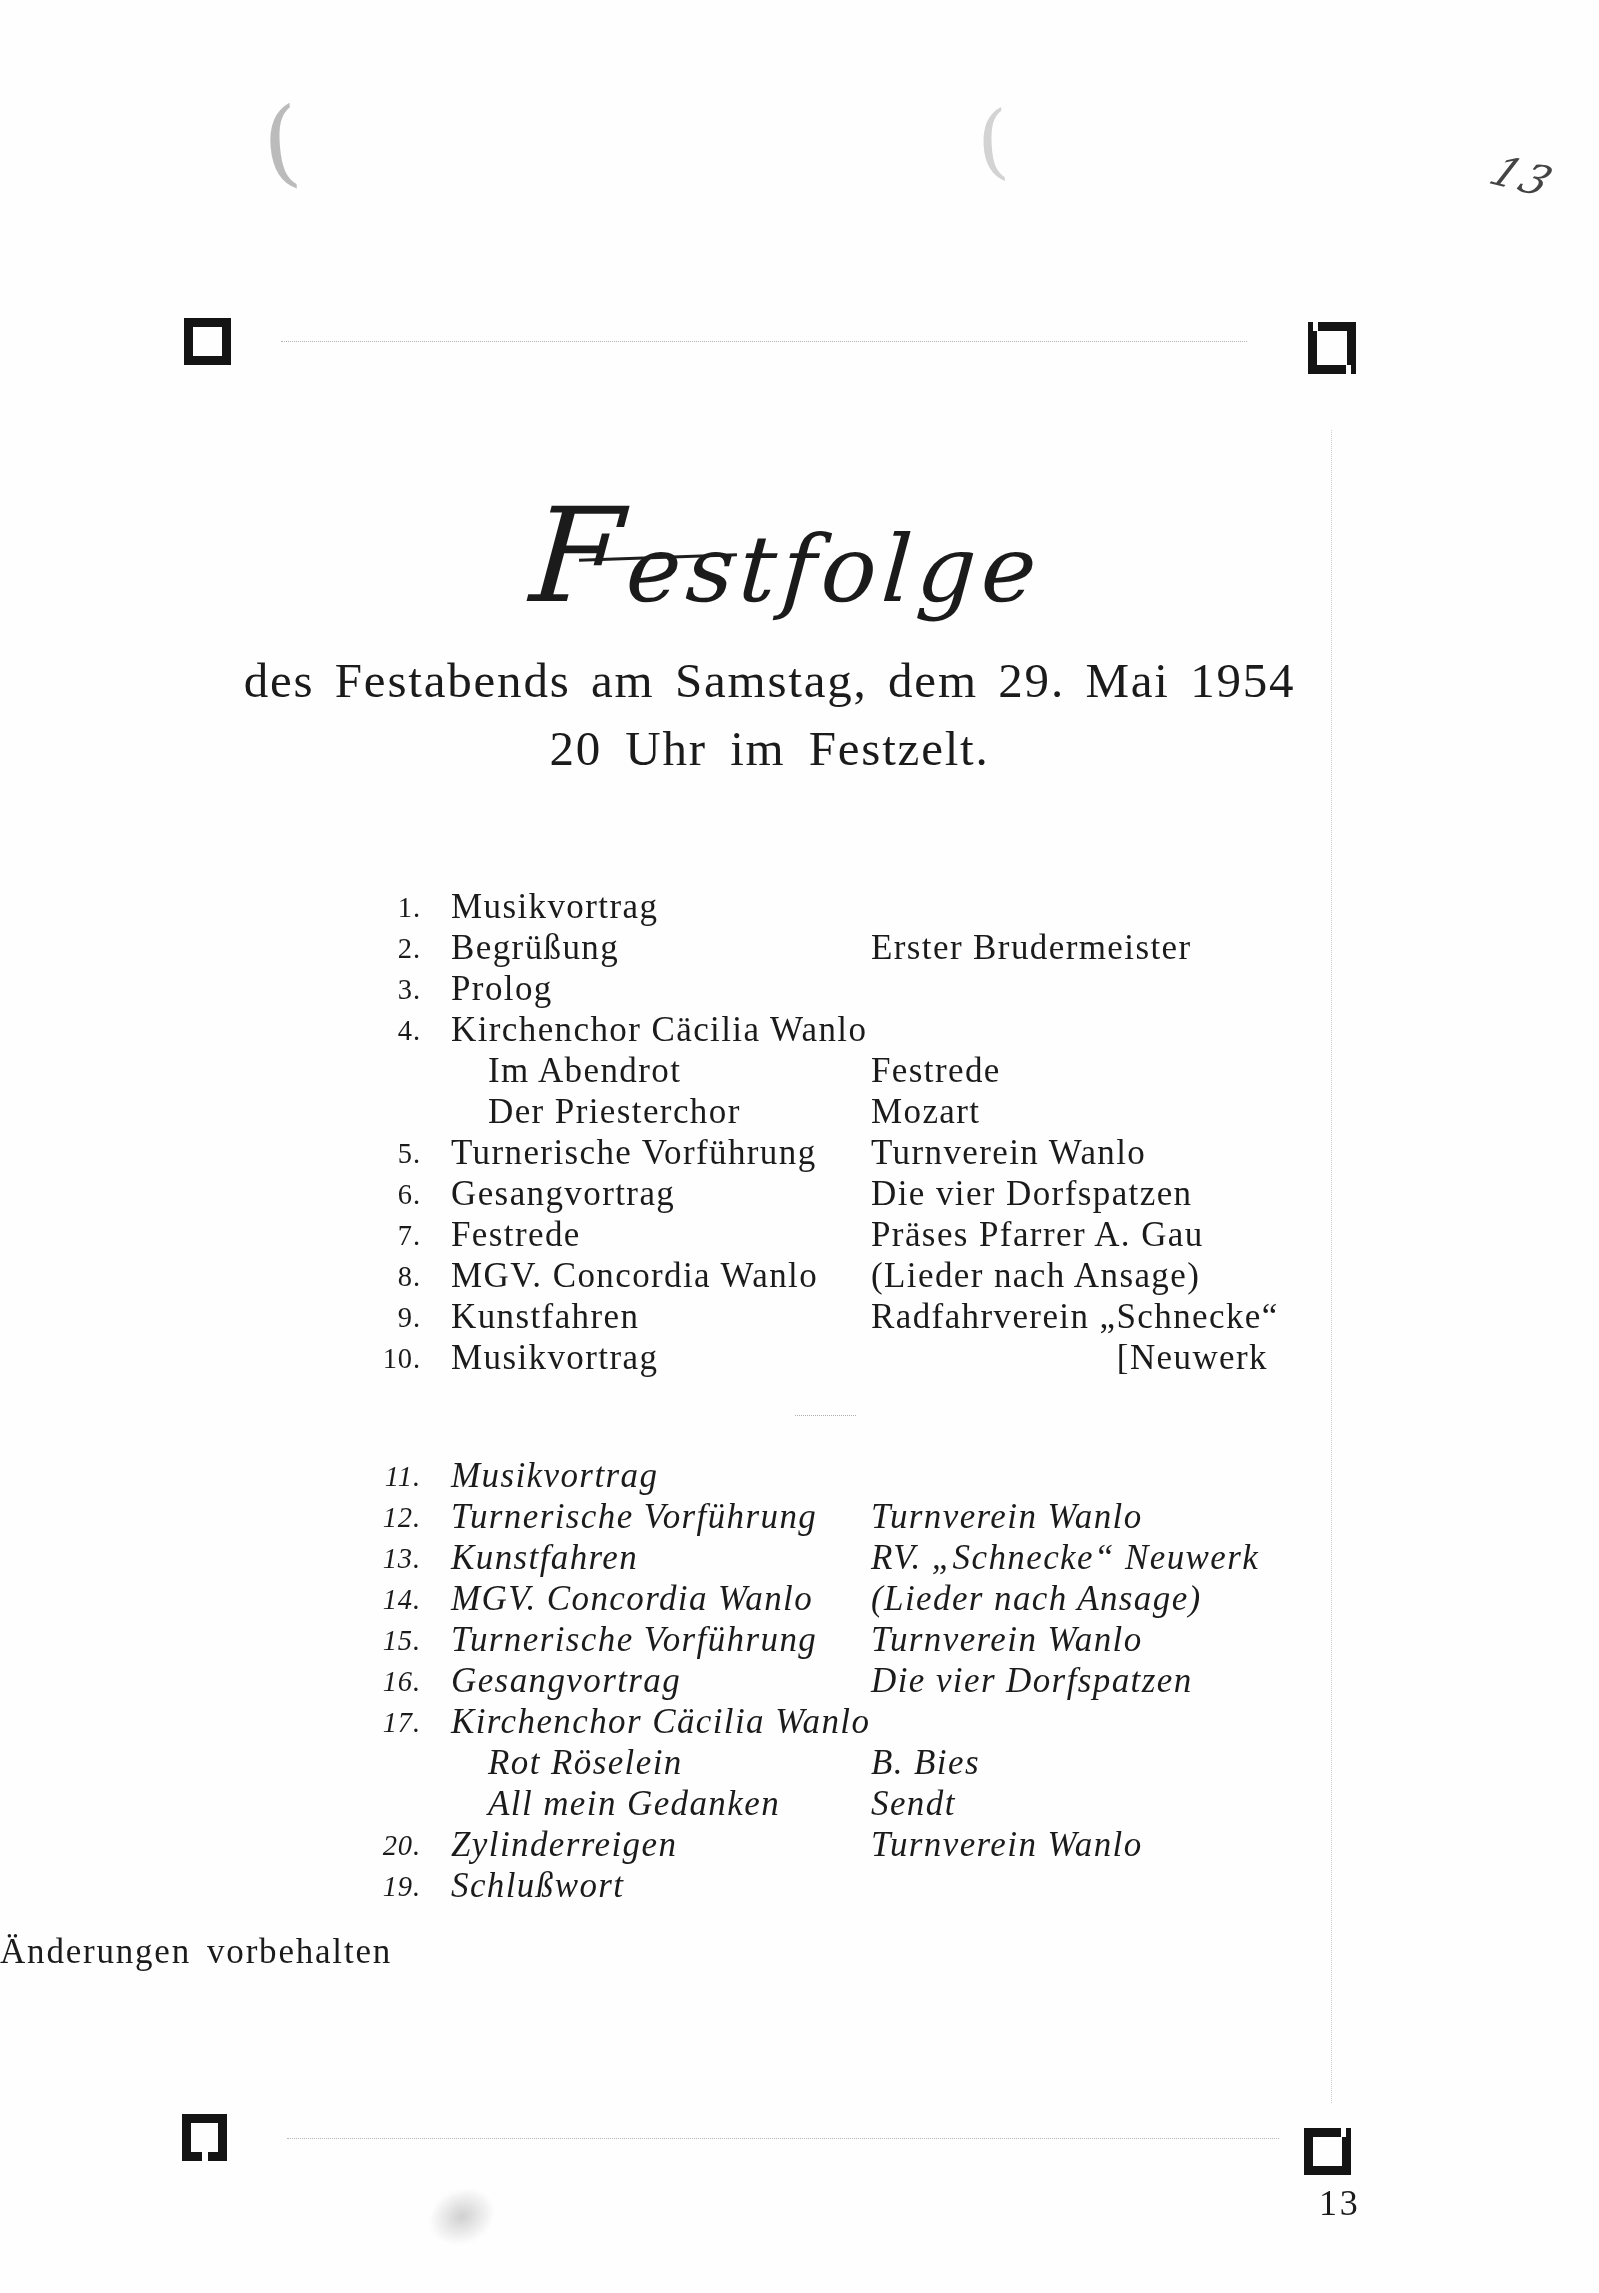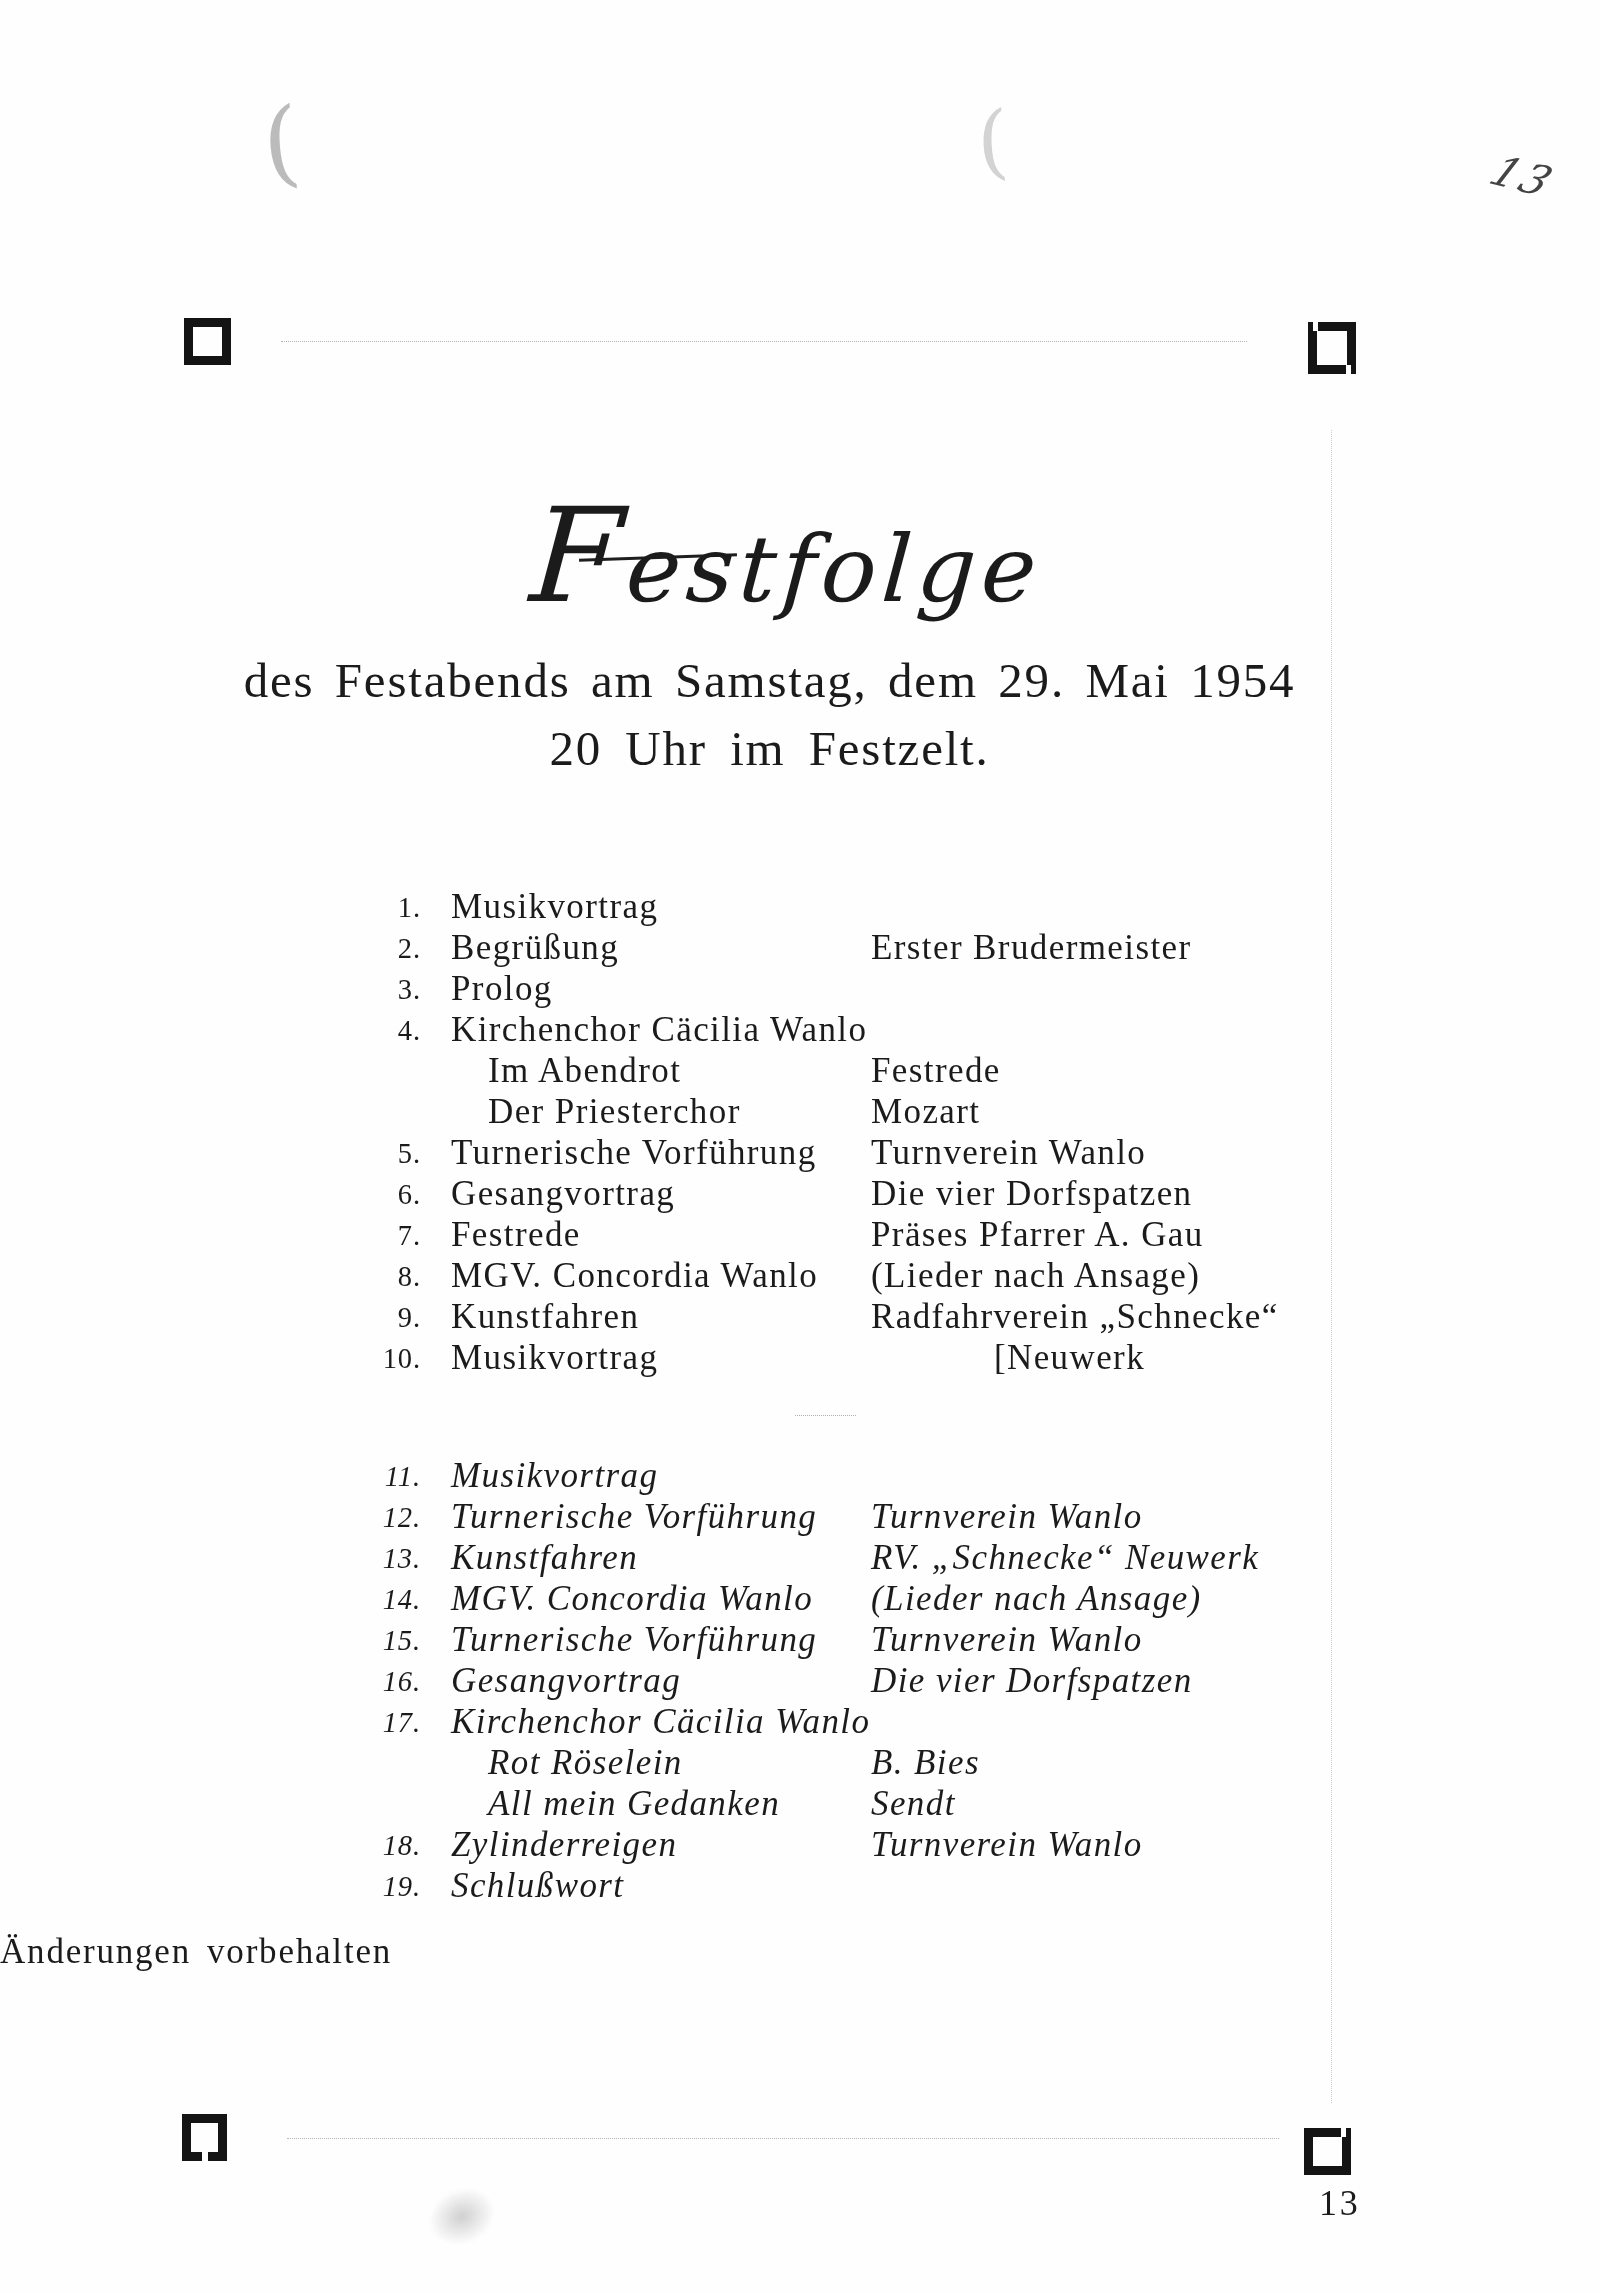--- a/index.html
+++ b/index.html
@@ -49,21 +49,21 @@
   
   .program{position:absolute;left:0;top:0;width:100%;}
   .section{position:absolute;left:0;width:100%;}
   .section-0{top:887px;}
   .section-1{top:1456px;font-style:italic;}
   .row{position:relative;height:41px;font-size:35px;letter-spacing:1.4px;line-height:1.15;}
   .row .num{position:absolute;left:364px;width:57px;top:4.6px;text-align:right;font-size:28.5px;letter-spacing:0.9px;}
   .row .item{position:absolute;left:451px;white-space:nowrap;}
   .row.indent .item{left:488px;}
   .row .performer{position:absolute;left:871px;width:397px;white-space:nowrap;}
-  .row .performer.right{text-align:center;}
+  .row .performer.right{text-align:right;}
   .section-divider{position:absolute;left:795px;top:1415px;width:61px;border-top:1.8px dotted #9c9c9c;opacity:.8;}
   .footnote{position:absolute;left:0;top:1932px;width:1539px;margin:0;text-align:left;font-size:35px;letter-spacing:1.8px;word-spacing:5.5px;}
   .pagenum{position:absolute;left:1319px;top:2182px;font-size:36px;letter-spacing:2.8px;}
 </style>
 </head>
 <body>
 
 <div class="page">
 
   <span class="paren paren-a">(</span>
@@ -183,21 +183,21 @@
           <span class="num"></span>
           <span class="item">Rot Röselein</span>
           <span class="performer">B. Bies</span>
         </div>
         <div class="row indent">
           <span class="num"></span>
           <span class="item">All mein Gedanken</span>
           <span class="performer">Sendt</span>
         </div>
         <div class="row">
-          <span class="num">18.</span>
+          <span class="num">20.</span>
           <span class="item">Zylinderreigen</span>
           <span class="performer">Turnverein Wanlo</span>
         </div>
         <div class="row">
           <span class="num">19.</span>
           <span class="item">Schlußwort</span>
           <span class="performer"></span>
         </div>
       </div>
     </div>

